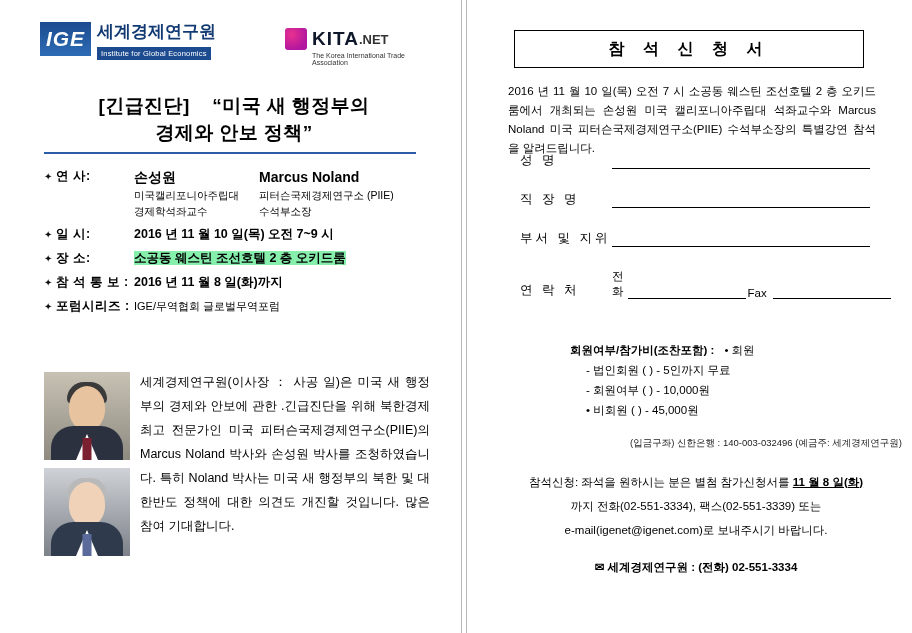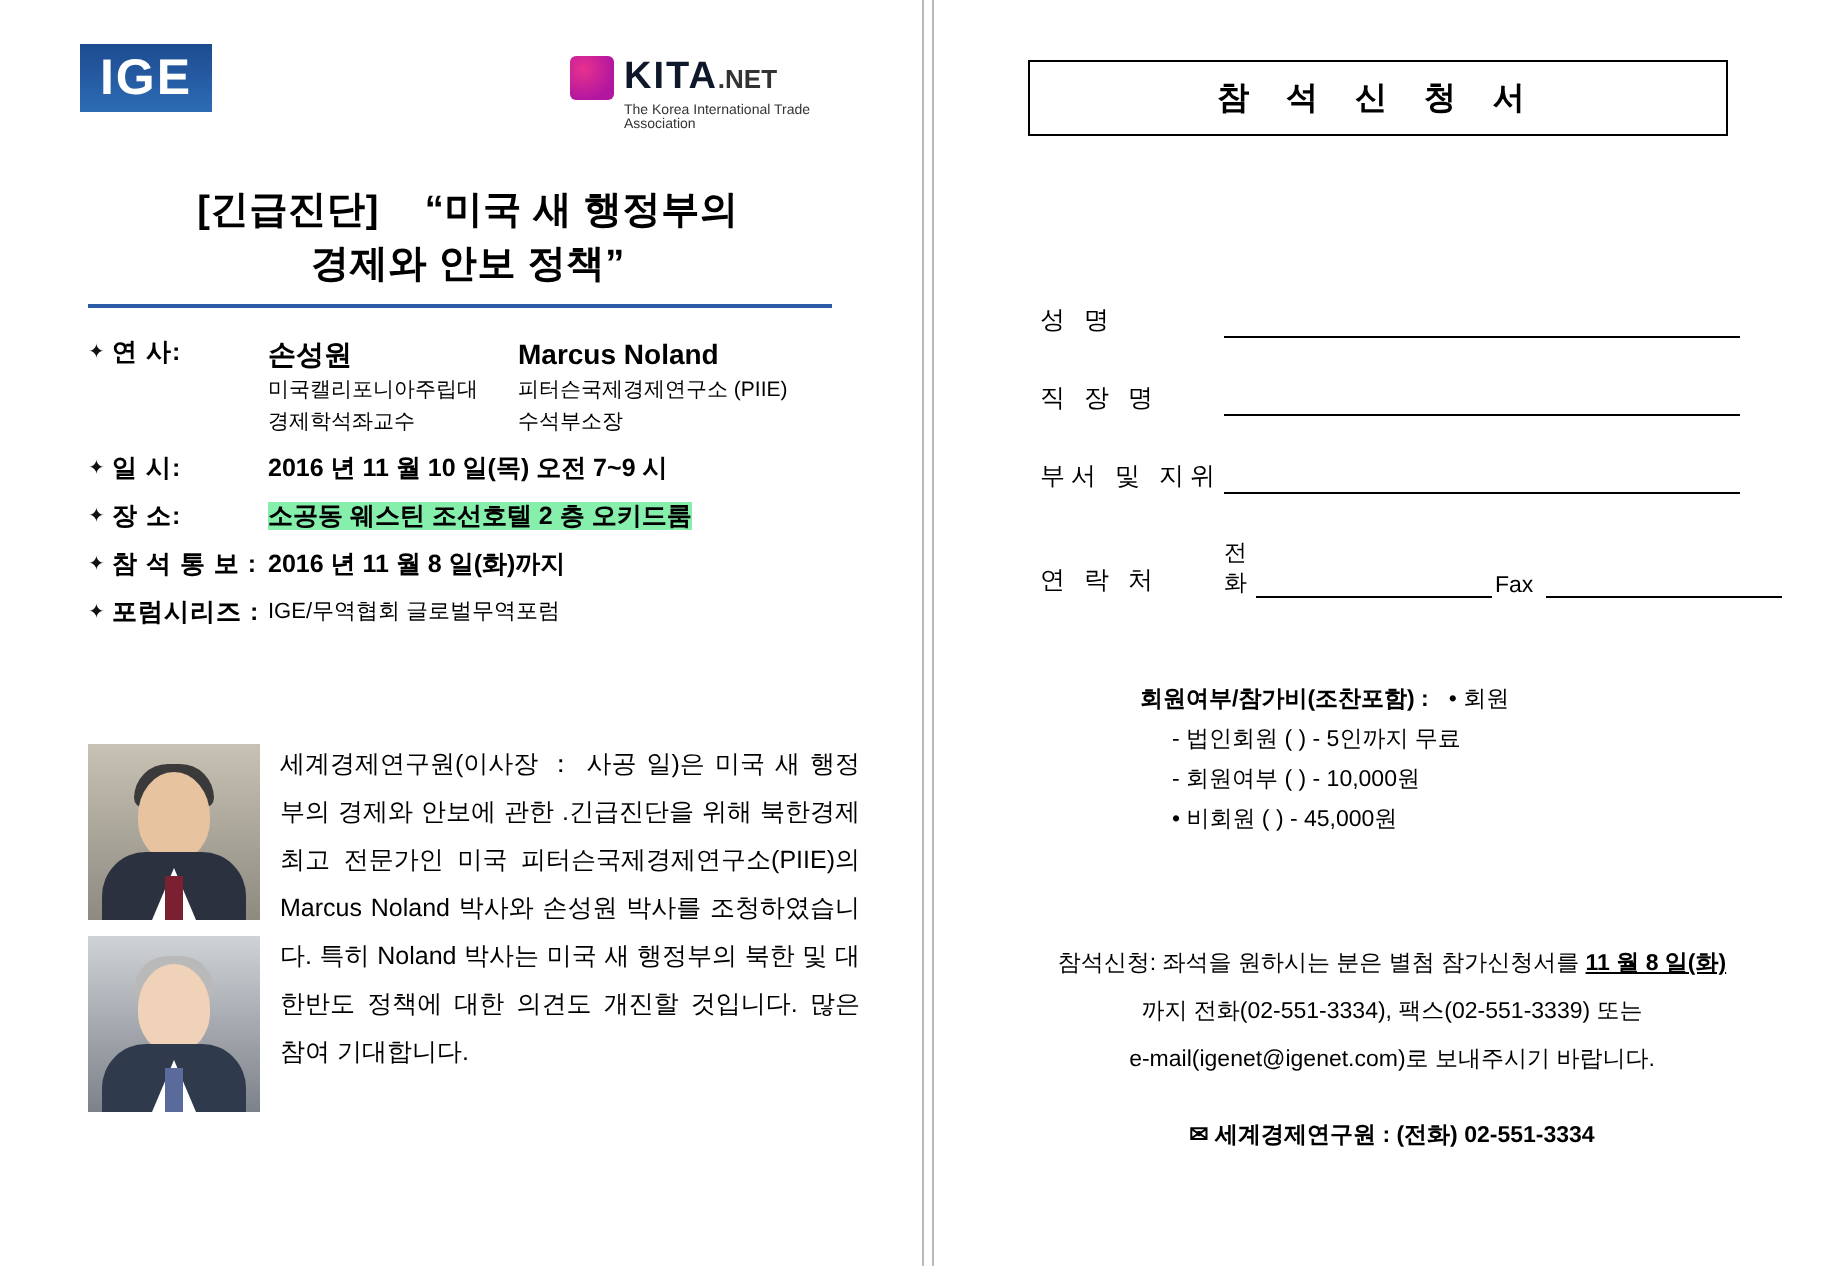--- a/index.html
+++ b/index.html
@@ -43,29 +43,30 @@
     left: 40px; top: 22px;
     width: 390px; height: 50px;
   }
   .ige-logo {
     position: absolute;
     left: 0; top: 0;
     display: flex;
     align-items: flex-start;
   }
   .ige-mark {
-    width: 66px; height: 34px;
+    width: 51px; height: 34px;
     background: linear-gradient(180deg,#1d4b8f 0%, #2d6cb5 100%);
     color: #ffffff;
     font-weight: bold;
-    font-size: 25px;
+    font-size: 21px;
     letter-spacing: 1px;
     display: flex;
     align-items: center;
     justify-content: center;
+    font-style: italic;
   }
   .ige-text {
     margin-left: 6px;
   }
   .ige-kr {
     font-size: 17px;
     font-weight: bold;
     color: #123a73;
     letter-spacing: 0px;
     line-height: 20px;
@@ -376,20 +377,24 @@
 <div class="page">
 
   <div class="divider"></div>
   <div class="divider second"></div>
 
   <div class="left">
 
     <div class="logos">
       <div class="ige-logo">
         <div class="ige-mark">IGE</div>
+        <div class="ige-text">
+          <div class="ige-kr">세계경제연구원</div>
+          <div class="ige-en">Institute for Global Economics</div>
+        </div>
       </div>
       <div class="kita-logo">
         <div class="kita-row">
           <div class="kita-mark"></div>
           <div class="kita-word">KITA</div>
           <div class="kita-net">.NET</div>
         </div>
         <div class="kita-sub">The Korea International Trade Association</div>
       </div>
     </div>
@@ -470,20 +475,21 @@
     </div>
 
     <div class="body-text">세계경제연구원(이사장 ： 사공 일)은 미국 새 행정부의 경제와 안보에 관한 .긴급진단을 위해 북한경제 최고 전문가인 미국 피터슨국제경제연구소(PIIE)의 Marcus Noland 박사와 손성원 박사를 조청하였습니다. 특히 Noland 박사는 미국 새 행정부의 북한 및 대한반도 정책에 대한 의견도 개진할 것입니다. 많은 참여 기대합니다.</div>
 
   </div>
 
   <div class="right">
 
     <div class="form-title">참 석 신 청 서</div>
 
+    <div class="intro">2016 년 11 월 10 일(목) 오전 7 시 소공동 웨스틴 조선호텔 2 층 오키드룸에서 개최되는 손성원 미국 캘리포니아주립대 석좌교수와 Marcus Noland 미국 피터슨국제경제연구소(PIIE) 수석부소장의 특별강연 참석을 알려드립니다.</div>
 
     <div class="fields">
 
       <div class="field-row">
         <div class="f-label">성      명</div>
         <div class="f-line"></div>
       </div>
 
       <div class="field-row">
         <div class="f-label">직 장 명</div>
@@ -508,20 +514,21 @@
     <div class="fees">
       <div class="fee-head">
         <div class="fee-left">회원여부/참가비(조찬포함) :</div>
         <div class="fee-right">• 회원</div>
       </div>
       <div class="fee-sub">- 법인회원 (      ) - 5인까지 무료</div>
       <div class="fee-sub">- 회원여부 (      ) - 10,000원</div>
       <div class="fee-sub">• 비회원  (      ) - 45,000원</div>
     </div>
 
+    <div class="bank">(입금구좌) 신한은행 : 140-003-032496 (예금주: 세계경제연구원)</div>
 
     <div class="apply">
       <div class="l1">
         <span>참석신청: 좌석을 원하시는 분은 별첨 참가신청서를 </span><span class="u-bold">11 월 8 일(화)</span>
       </div>
       <div>까지 전화(02-551-3334), 팩스(02-551-3339) 또는</div>
       <div>e-mail(igenet@igenet.com)로 보내주시기 바랍니다.</div>
     </div>
 
     <div class="contact">✉  세계경제연구원 : (전화) 02-551-3334</div>

